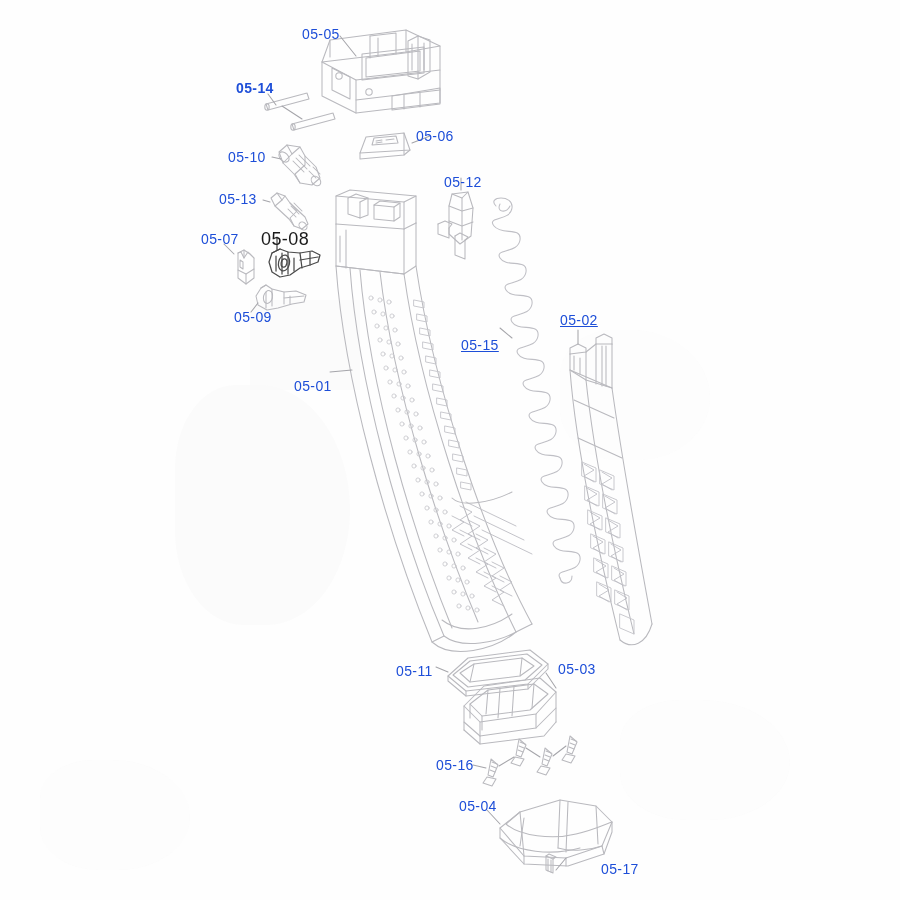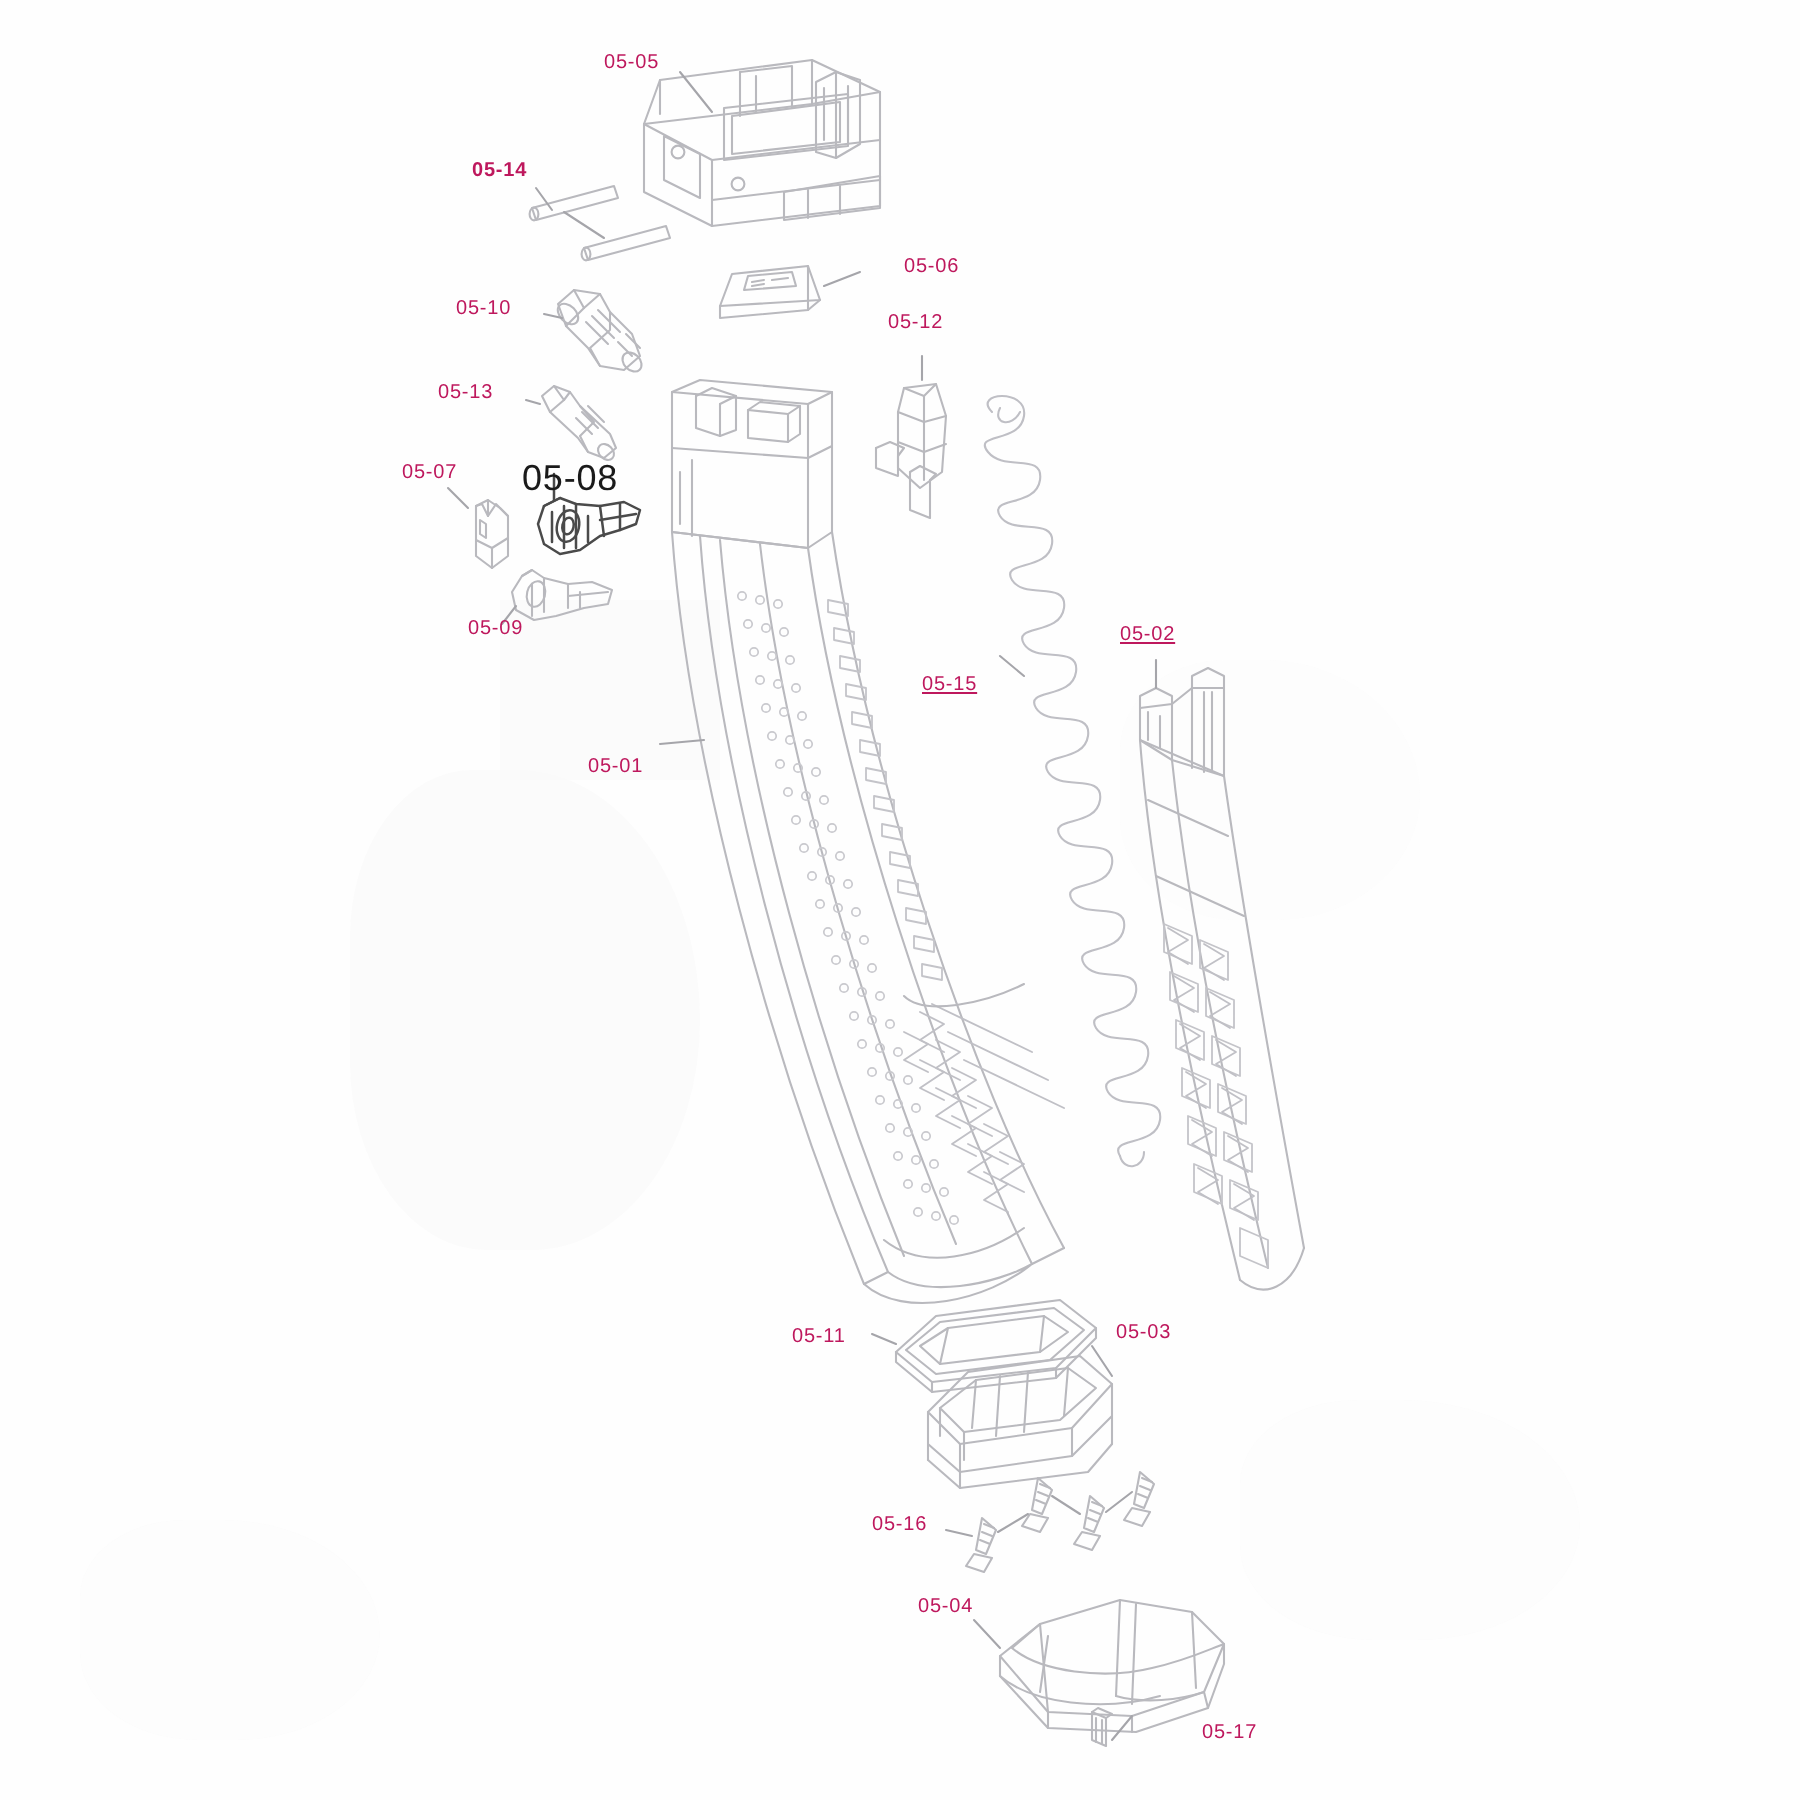--- a/index.html
+++ b/index.html
@@ -13,23 +13,23 @@
     width:900px;height:900px;
     background:#fefefe;
     overflow:hidden;
   }
   
   .wm{position:absolute;background:#fbfbfb;border-radius:40% 60% 55% 45%;}
   .wm2{position:absolute;background:#fafafa;}
   #diagram{position:absolute;left:0;top:0;width:900px;height:900px;}
   .lbl{
     position:absolute;
-    font-size:10px;
+    font-size:14px;
     letter-spacing:.4px;
-    color:#be185d;
+    color:#1d4ed8;
     white-space:nowrap;
     font-family:"Liberation Sans","DejaVu Sans",sans-serif;
   }
   .lbl.hi{color:#1a1a1a;font-size:18px;}
 </style>
 </head>
 <body>
 
 <div id="stage">
 
@@ -441,23 +441,23 @@
         <path d="M548 859 L548 871 M551 860 L551 872"></path>
       </g>
       <path d="M556 870 L566 858" stroke="#a5a5aa"></path>
 
     </g>
   </svg>
 
   <div id="labels">
       <div class="lbl" style="left: 302px; top: 26px;">05-05</div>
       <div class="lbl" style="left: 236px; top: 80px; font-weight: bold;">05-14</div>
-      <div class="lbl" style="left: 416px; top: 128px; margin-left: 36px;">05-06</div>
+      <div class="lbl" style="left: 416px; top: 128px;">05-06</div>
       <div class="lbl" style="left: 228px; top: 149px; text-align: right;">05-10</div>
-      <div class="lbl" style="left: 444px; top: 156px; text-align: right;">05-12</div>
+      <div class="lbl" style="left: 444px; top: 174px; text-align: right;">05-12</div>
       <div class="lbl" style="left: 219px; top: 191px;">05-13</div>
       <div class="lbl" style="left: 201px; top: 231px;">05-07</div>
       <div class="lbl hi" style="left: 261px; top: 229px;">05-08</div>
       <div class="lbl" style="left: 234px; top: 309px;">05-09</div>
       <div class="lbl" style="left: 461px; top: 337px; text-decoration: underline;">05-15</div>
       <div class="lbl" style="left: 560px; top: 312px; text-decoration: underline;">05-02</div>
       <div class="lbl" style="left: 294px; top: 378px;">05-01</div>
       <div class="lbl" style="left: 396px; top: 663px;">05-11</div>
       <div class="lbl" style="left: 558px; top: 661px;">05-03</div>
       <div class="lbl" style="left: 436px; top: 757px;">05-16</div>

